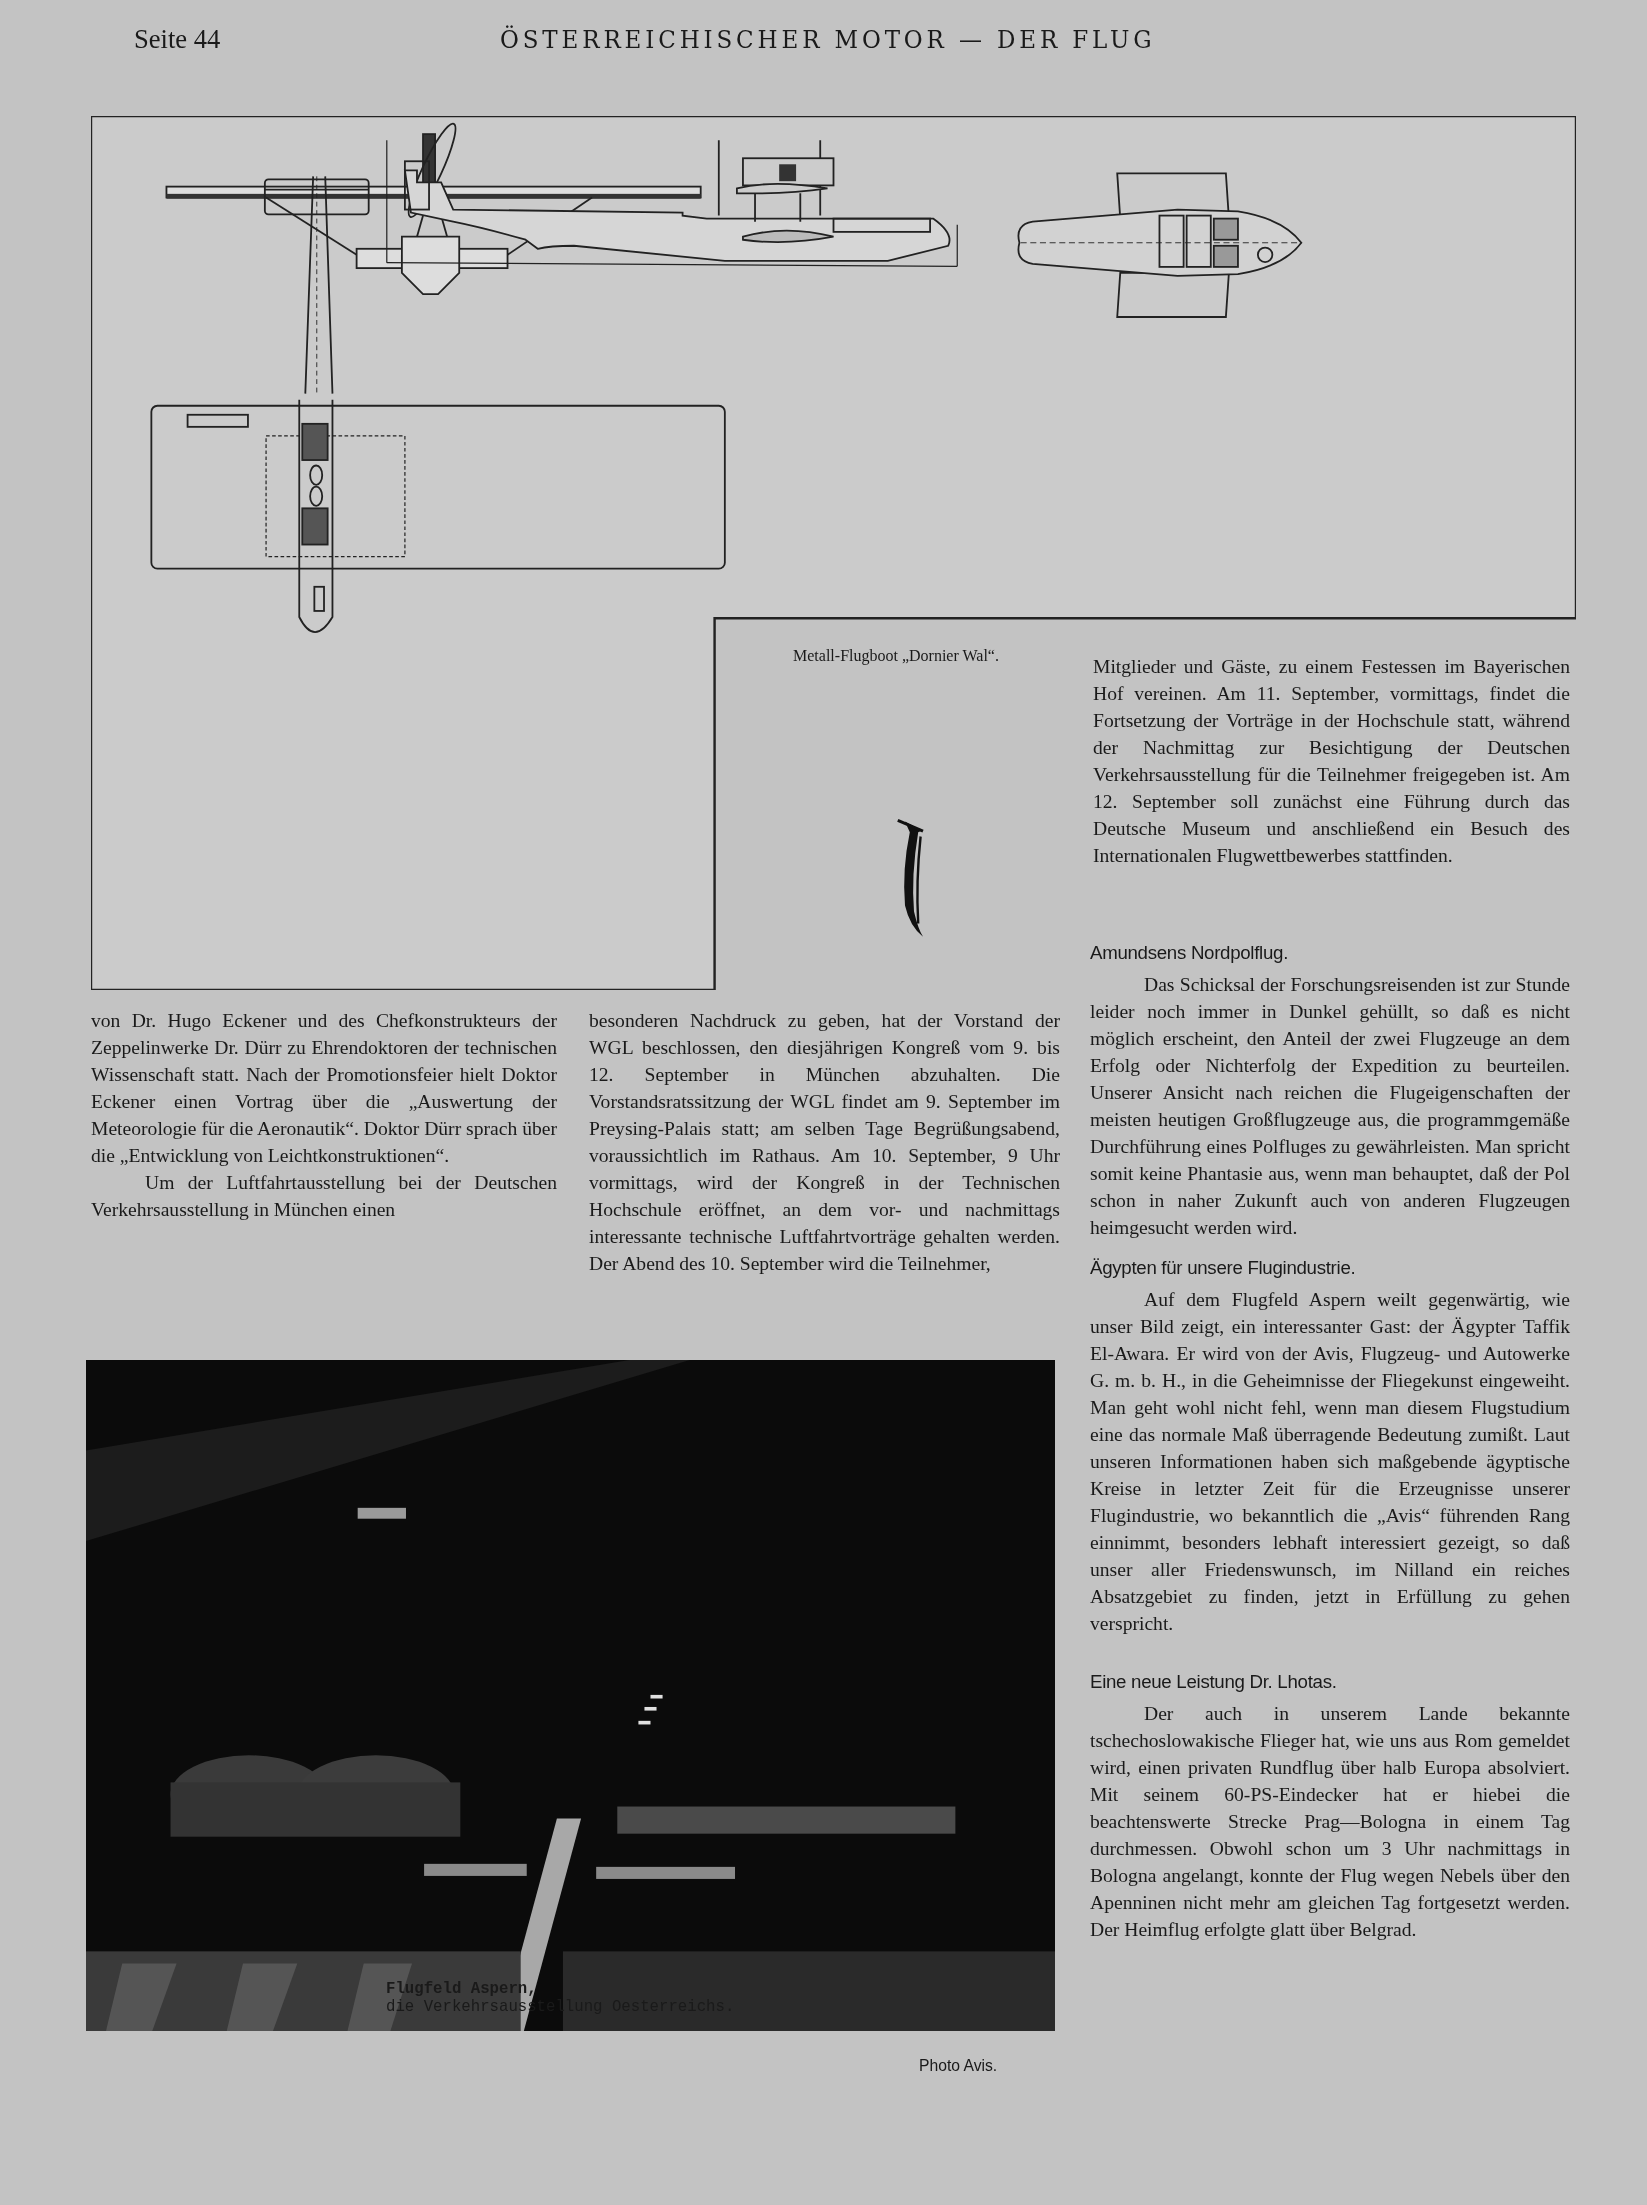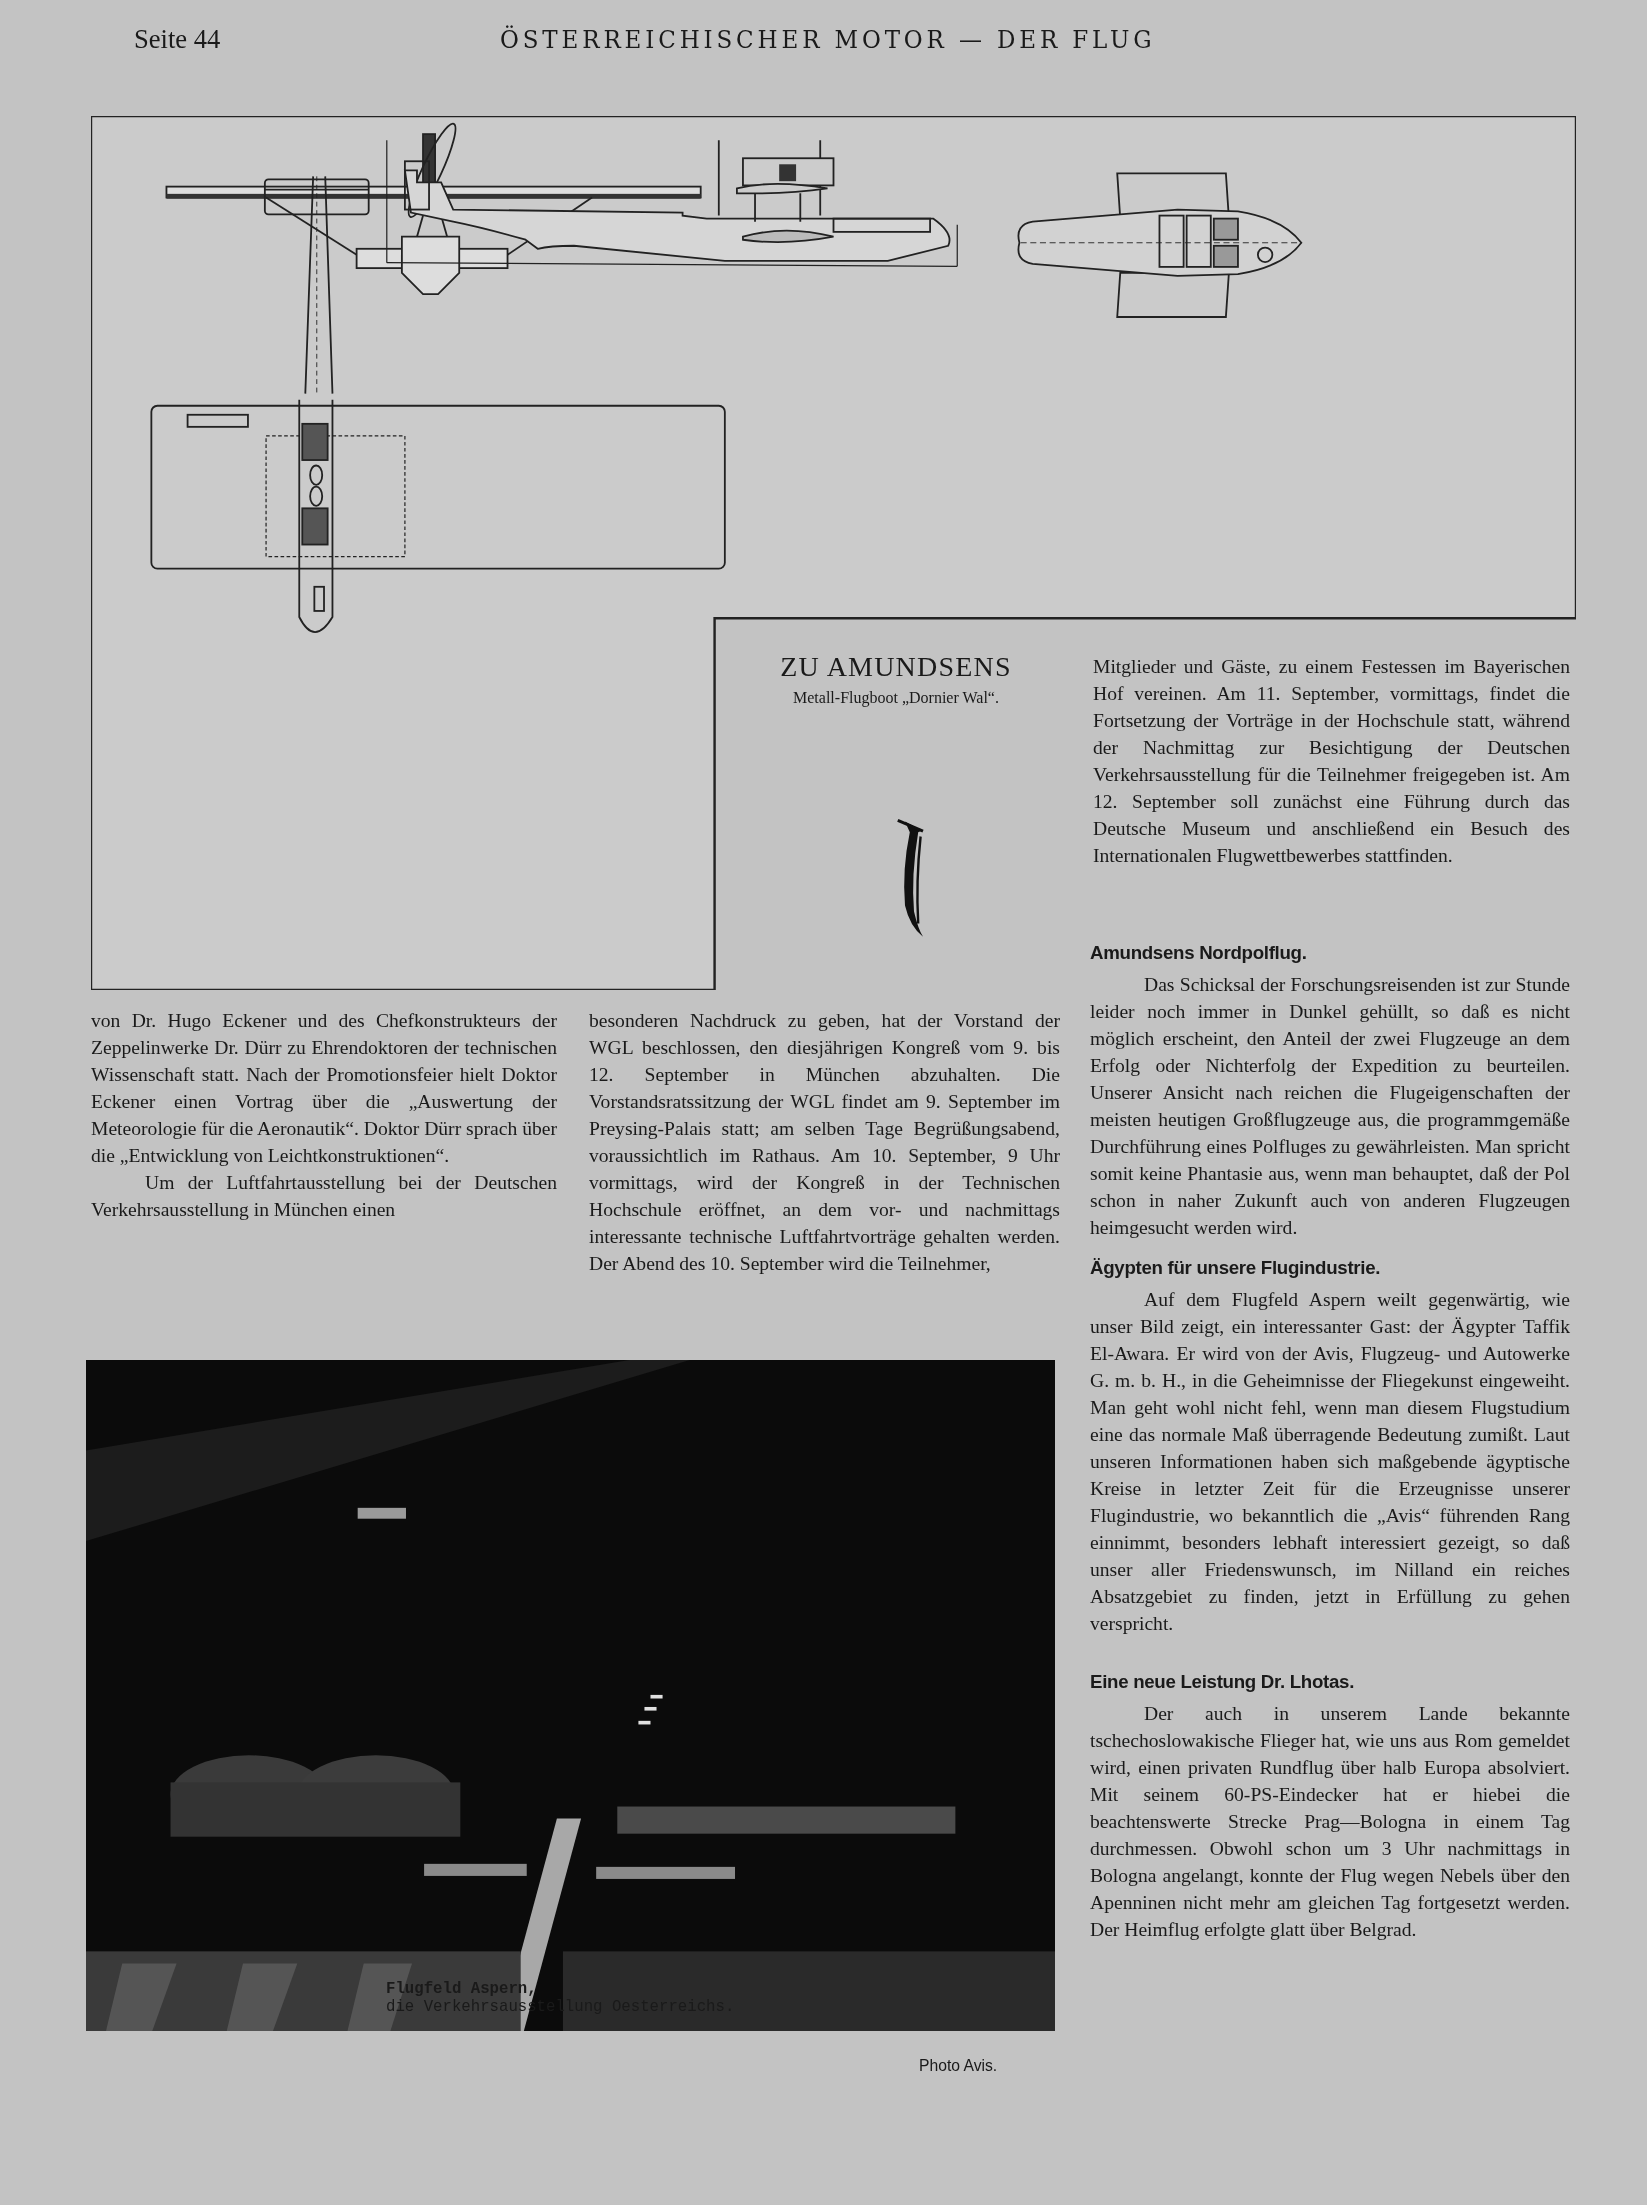--- a/index.html
+++ b/index.html
@@ -25,21 +25,21 @@
 
   
   #title-block { left: 721px; top: 646px; width: 350px; text-align: center; }
   #title-line1, #title-line2 { font-size: 28px; letter-spacing: 1.2px; line-height: 42px; }
   #subtitle { font-size: 16px; margin-top: 1px; }
   #ornament { left: 881px; top: 803px; width: 60px; height: 145px; }
 
   .col { position: absolute; font-size: 19.6px; line-height: 27px; text-align: justify; }
   .col p { margin: 0; text-indent: 0; }
   .col p.indent { text-indent: 54px; }
-  .col h3 { margin: 6px 0 4.8px 0; font-size: 18.7px; font-family: "Liberation Sans", "DejaVu Sans", sans-serif; font-weight: bold; letter-spacing: -0.3px; }
+  .col h3 { margin: 6px 0 4.8px 0; font-size: 18.7px; font-family: "Liberation Sans", "DejaVu Sans", sans-serif; font-weight: normal; letter-spacing: -0.3px; }
   .col h3 .h3-cont { display: block; padding-left: 36px; }
 
   #col-left { left: 91px; top: 1007px; width: 466px; }
   #col-middle { left: 589px; top: 1007px; width: 471px; }
   #col-right-top { left: 1093px; top: 653px; width: 477px; }
   #col-right { left: 1090px; top: 933px; width: 480px; }
 
   
   #photo { left: 86px; top: 1360px; width: 969px; height: 671px; background: #0b0b0b; overflow: hidden; }
   #photo svg { width: 100%; height: 100%; display: block; }
@@ -118,21 +118,20 @@
     </g>
   </svg>
 </div>
 <div class="abs" id="figure-border">
   <svg viewBox="0 0 2460 1448" preserveAspectRatio="none">
     <polyline points="0,0 2460,0 2460,832 1033,832 1033,1448 0,1448 0,0" fill="none" stroke="#222" stroke-width="4"></polyline>
   </svg>
 </div>
 
 <div class="abs" id="title-block">
-  <div id="title-line1">ZU AMUNDSENS</div>
   <div id="subtitle">Metall-Flugboot „Dornier Wal“.</div>
 </div>
 <div class="abs" id="ornament">
   <svg viewBox="0 0 100 240" width="60" height="145">
     <path d="M40 30 L68 45 L62 48 Q50 120 55 180 Q62 210 70 222 Q48 205 40 170 Q35 110 48 48 Z" fill="#111"></path>
     <line x1="28" y1="28" x2="70" y2="46" stroke="#111" stroke-width="5"></line>
     <path d="M66 55 Q58 130 62 200" stroke="#111" stroke-width="4" fill="none"></path>
   </svg>
 </div>
 

